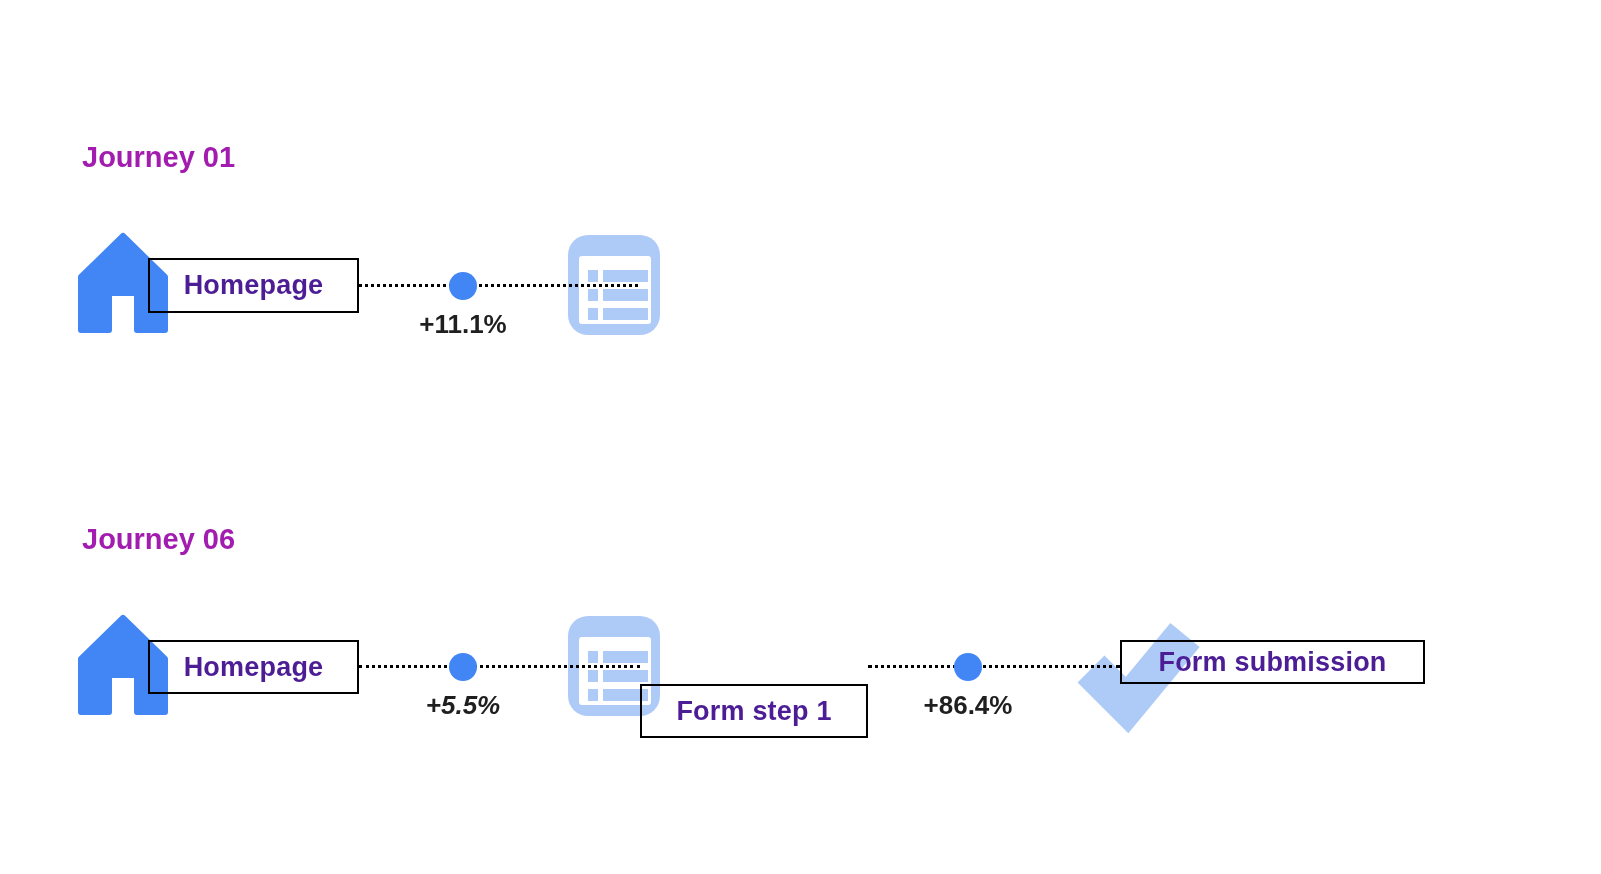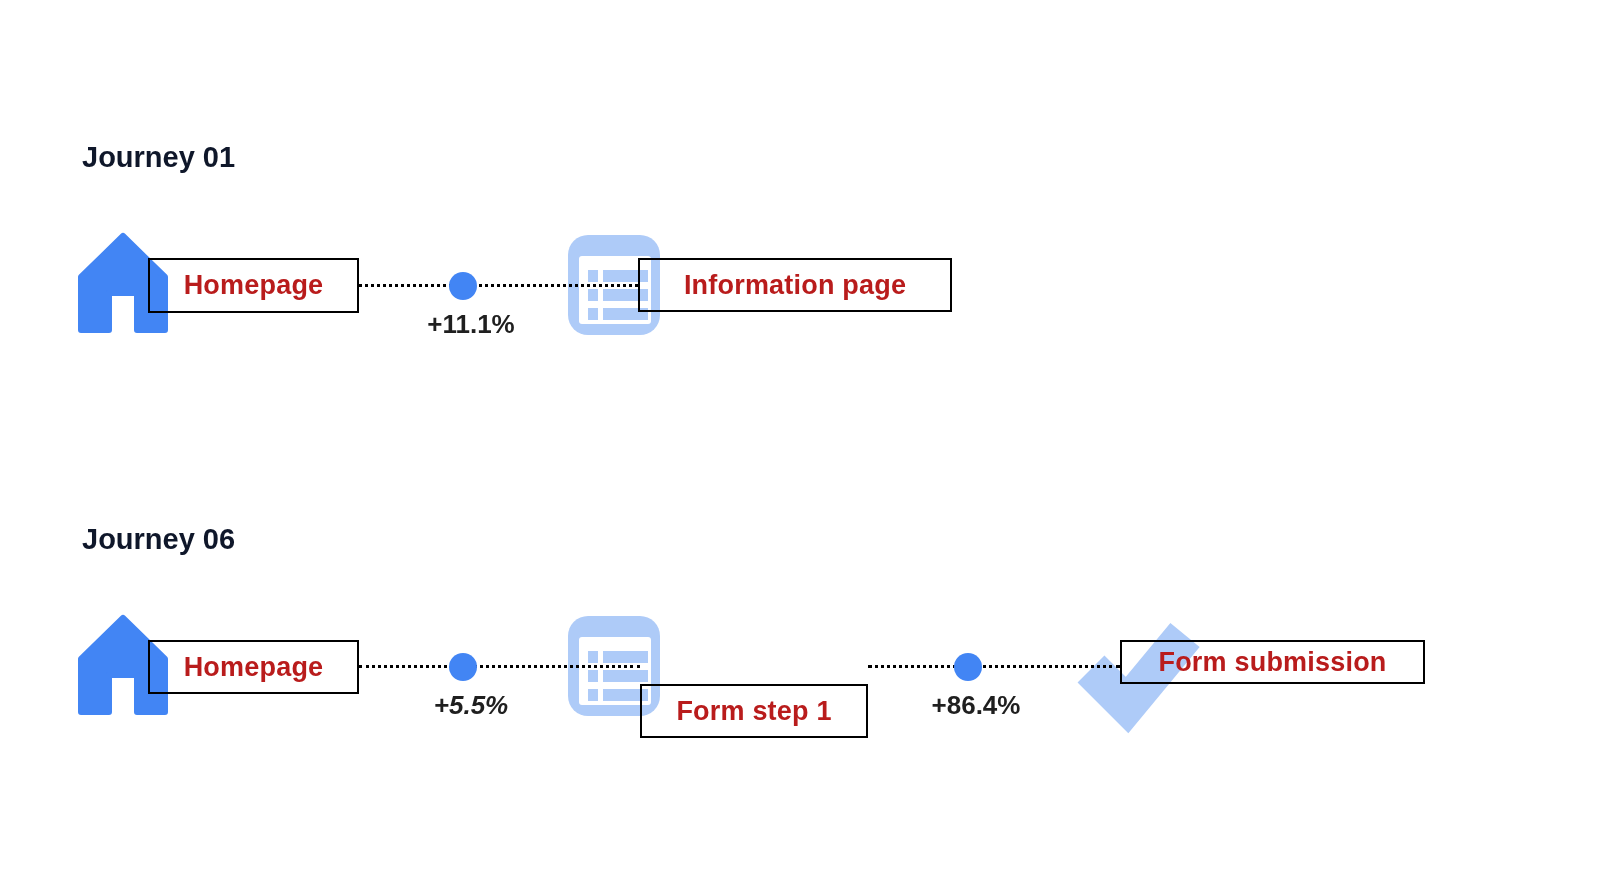--- a/index.html
+++ b/index.html
@@ -8,21 +8,21 @@
     width: 1601px;
     height: 874px;
     background: #ffffff;
     font-family: "Liberation Sans", sans-serif;
     overflow: hidden;
   }
   .journey-title {
     position: absolute;
     font-size: 29px;
     font-weight: bold;
-    color: #0f172a;
+    color: #a21caf;
     line-height: 1;
     white-space: nowrap;
     z-index: 7;
   }
   .box-fill {
     position: absolute;
     background: #ffffff;
     z-index: 2;
   }
   .step-icon {
@@ -49,34 +49,33 @@
     box-sizing: border-box;
     background: transparent;
     display: flex;
     align-items: center;
     justify-content: center;
     z-index: 6;
   }
   .step-label {
     font-size: 27px;
     font-weight: bold;
-    color: #b91c1c;
+    color: #4c1d95;
     white-space: nowrap;
     letter-spacing: 0.2px;
   }
   .pct-label {
     position: absolute;
     transform: translateX(-50%);
     font-size: 26px;
     font-weight: bold;
     color: #1f1f1f;
     line-height: 1;
     white-space: nowrap;
     z-index: 7;
-    margin-left: 8px;
   }
   svg { display: block; overflow: visible; }
 </style>
 </head>
 <body>
 
 <div class="canvas">
 
   <div class="journey-title" style="left:82px; top:143px;">Journey 01</div>
 
@@ -98,23 +97,20 @@
     <rect x="11" y="21" width="72" height="68" rx="3" fill="#ffffff"></rect>
     <rect x="20" y="35" width="10" height="12" fill="#AECBF8"></rect>
     <rect x="35" y="35" width="45" height="12" fill="#AECBF8"></rect>
     <rect x="20" y="54" width="10" height="12" fill="#AECBF8"></rect>
     <rect x="35" y="54" width="45" height="12" fill="#AECBF8"></rect>
     <rect x="20" y="73" width="10" height="12" fill="#AECBF8"></rect>
     <rect x="35" y="73" width="45" height="12" fill="#AECBF8"></rect>
   </svg>
 
   <div class="box-fill" style="left:638px; top:258px; width:314px; height:54px;"></div>
-  <div class="box-border" style="left:638px; top:258px; width:314px; height:54px;">
-    <span class="step-label">Information page</span>
-  </div>
 
   <div class="journey-title" style="left:82px; top:525px;">Journey 06</div>
 
   <svg class="step-icon" style="left:78px; top:615px;" width="90" height="100" viewBox="0 0 90 100" aria-hidden="true">
     <path d="M45 3 L3 44 L3 97 L31 97 L31 60 L59 60 L59 97 L87 97 L87 44 Z" fill="#4285F4" stroke="#4285F4" stroke-width="6" stroke-linejoin="round"></path>
   </svg>
 
   <div class="box-fill" style="left:148px; top:640px; width:211px; height:54px;"></div>
   <div class="box-border" style="left:148px; top:640px; width:211px; height:54px;">
     <span class="step-label">Homepage</span>

